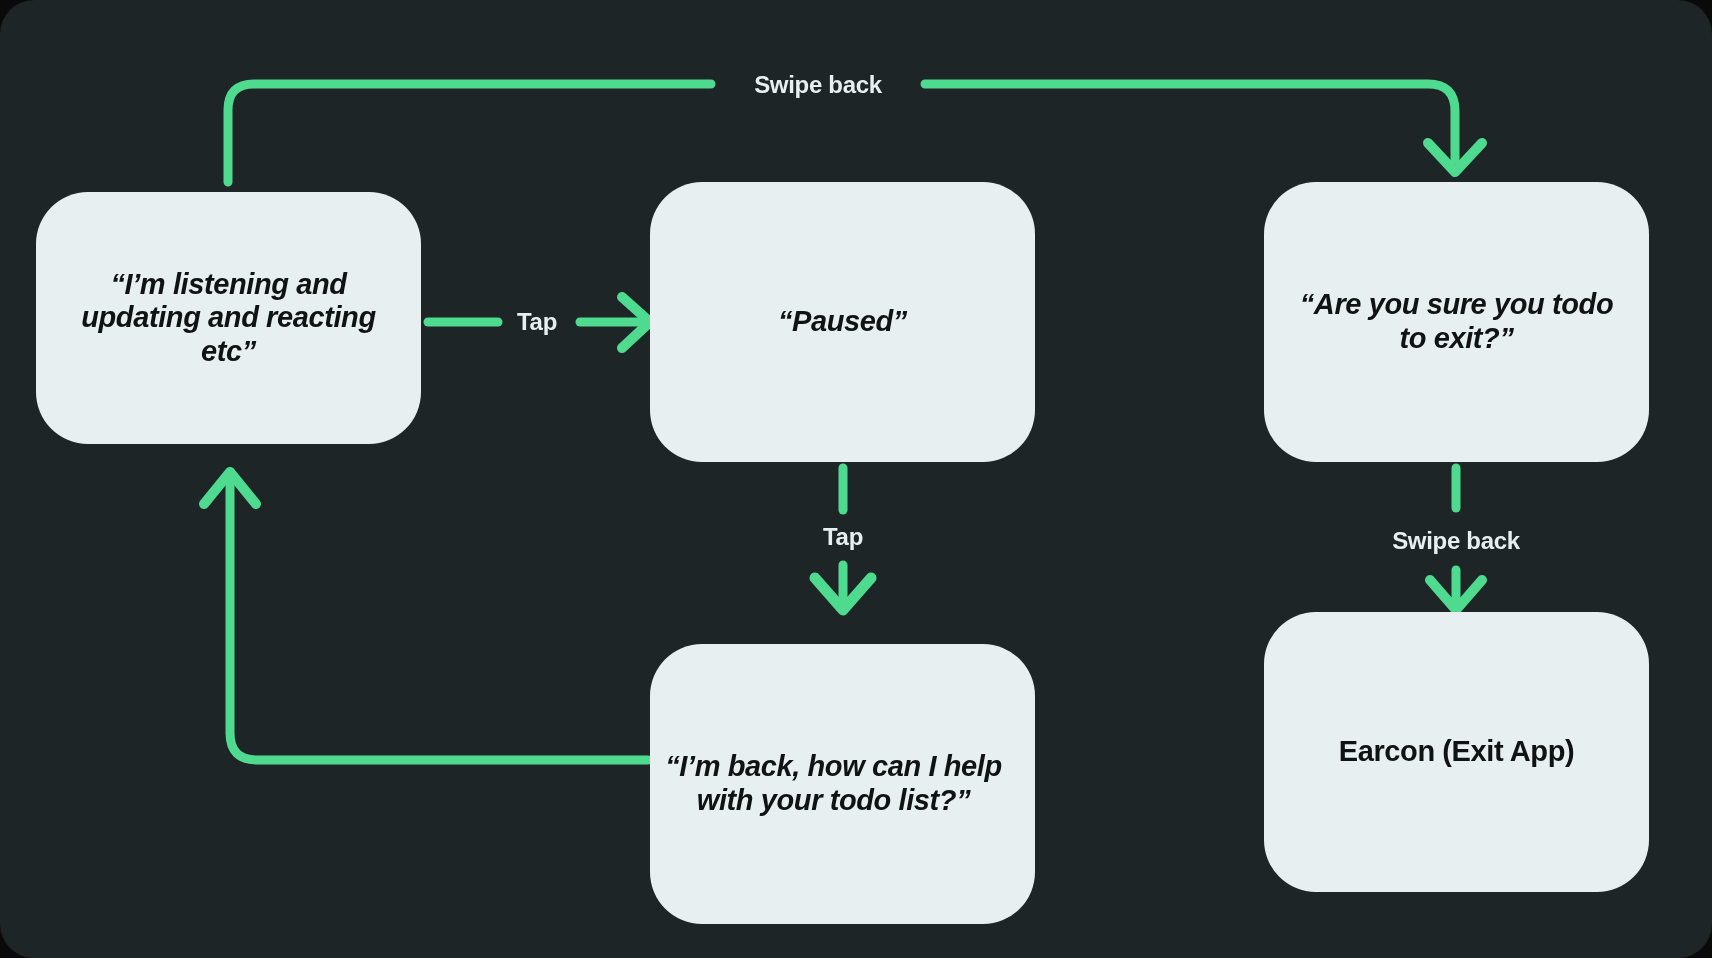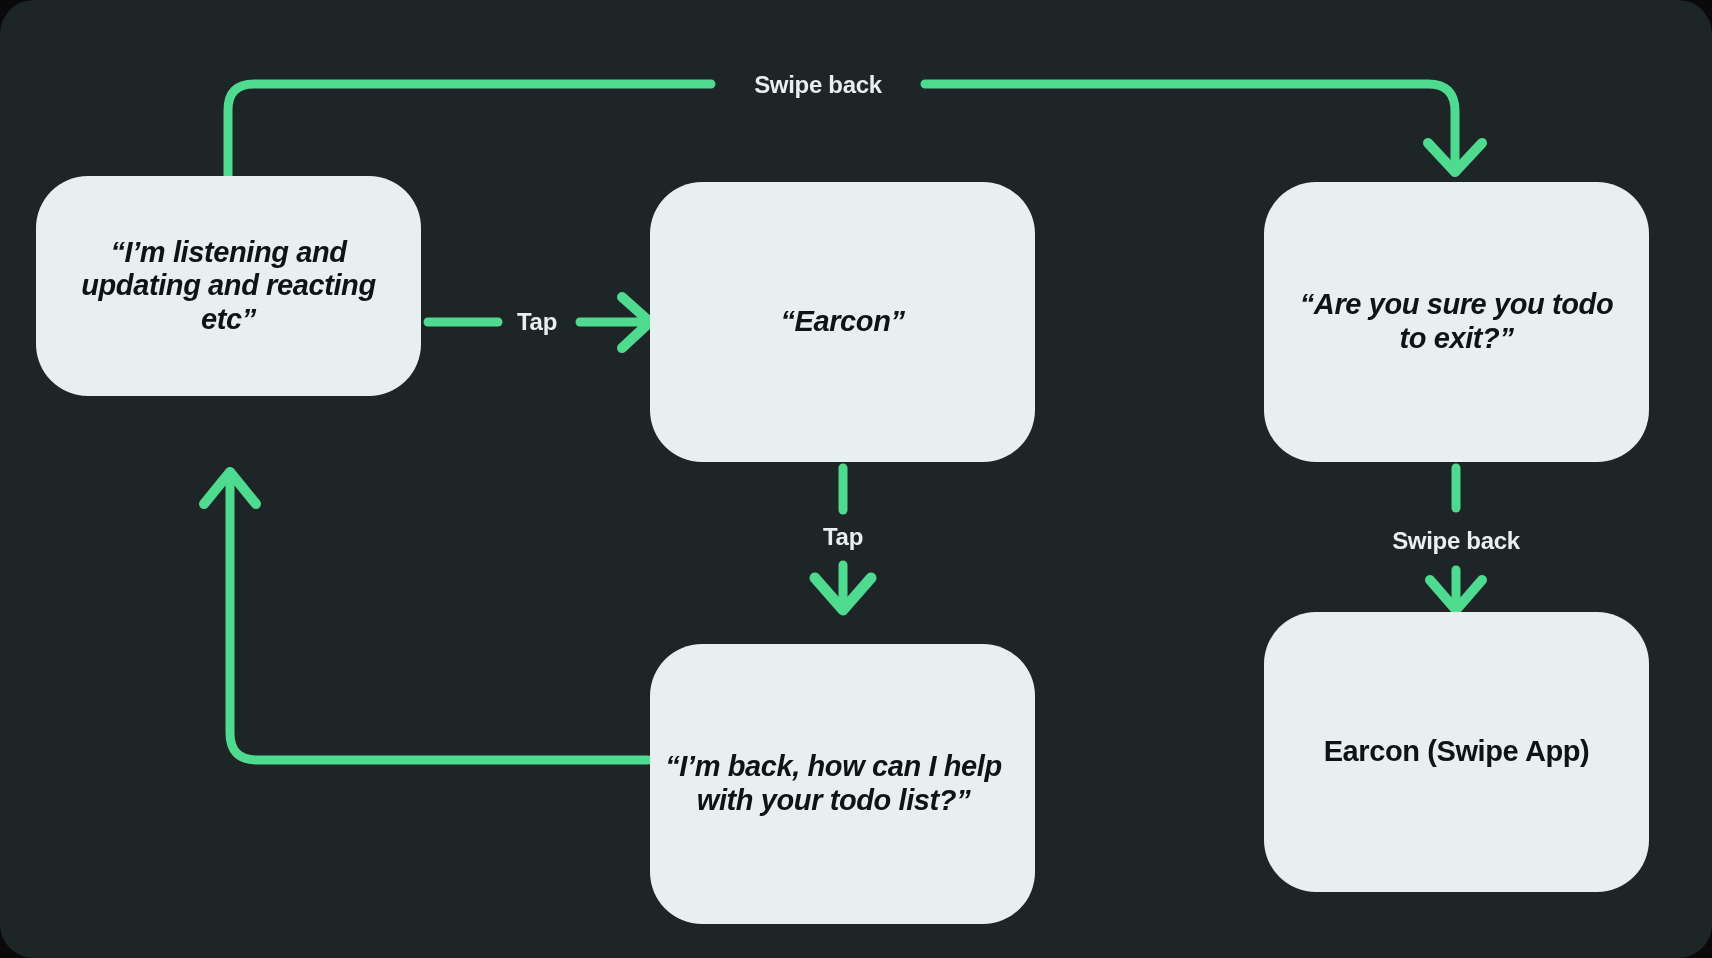--- a/index.html
+++ b/index.html
@@ -84,38 +84,38 @@
     <path d="M 815 578 L 843 610 L 871 578" fill="none" stroke="#4fdb8f" stroke-width="11" stroke-linecap="round" stroke-linejoin="round"></path>
 
     <path d="M 1456 468 L 1456 508" fill="none" stroke="#4fdb8f" stroke-width="9" stroke-linecap="round"></path>
     <path d="M 1456 570 L 1456 608" fill="none" stroke="#4fdb8f" stroke-width="9" stroke-linecap="round"></path>
     <path d="M 1430 580 L 1456 610 L 1482 580" fill="none" stroke="#4fdb8f" stroke-width="10" stroke-linecap="round" stroke-linejoin="round"></path>
 
     <path d="M 648 760 L 257 760 Q 230 760 230 733 L 230 480" fill="none" stroke="#4fdb8f" stroke-width="9" stroke-linecap="round"></path>
     <path d="M 204 504 L 230 472 L 256 504" fill="none" stroke="#4fdb8f" stroke-width="10" stroke-linecap="round" stroke-linejoin="round"></path>
   </svg>
 
-  <div class="node" style="left:36px; top:176px; width:385px; height:220px;">
+  <div class="node" style="left:36px; top:192px; width:385px; height:252px;">
     <div class="node-label">“I’m listening and updating and reacting etc”</div>
   </div>
 
   <div class="node" style="left:650px; top:182px; width:385px; height:280px;">
-    <div class="node-label">“Earcon”</div>
+    <div class="node-label">“Paused”</div>
   </div>
 
   <div class="node" style="left:1264px; top:182px; width:385px; height:280px;">
     <div class="node-label">“Are you sure you todo to exit?”</div>
   </div>
 
   <div class="node" style="left:650px; top:644px; width:385px; height:280px;padding-left:8px;">
     <div class="node-label">“I’m back, how can I help with your todo list?”</div>
   </div>
 
   <div class="node" style="left:1264px; top:612px; width:385px; height:280px;">
-    <div class="node-label plain">Earcon (Swipe App)</div>
+    <div class="node-label plain">Earcon (Exit App)</div>
   </div>
 
   <div class="edge-label" style="left:818px; top:85px;">Swipe back</div>
 
   <div class="edge-label" style="left:537px; top:322px;">Tap</div>
 
   <div class="edge-label" style="left:843px; top:537px;">Tap</div>
 
   <div class="edge-label" style="left:1456px; top:541px;">Swipe back</div>
 

